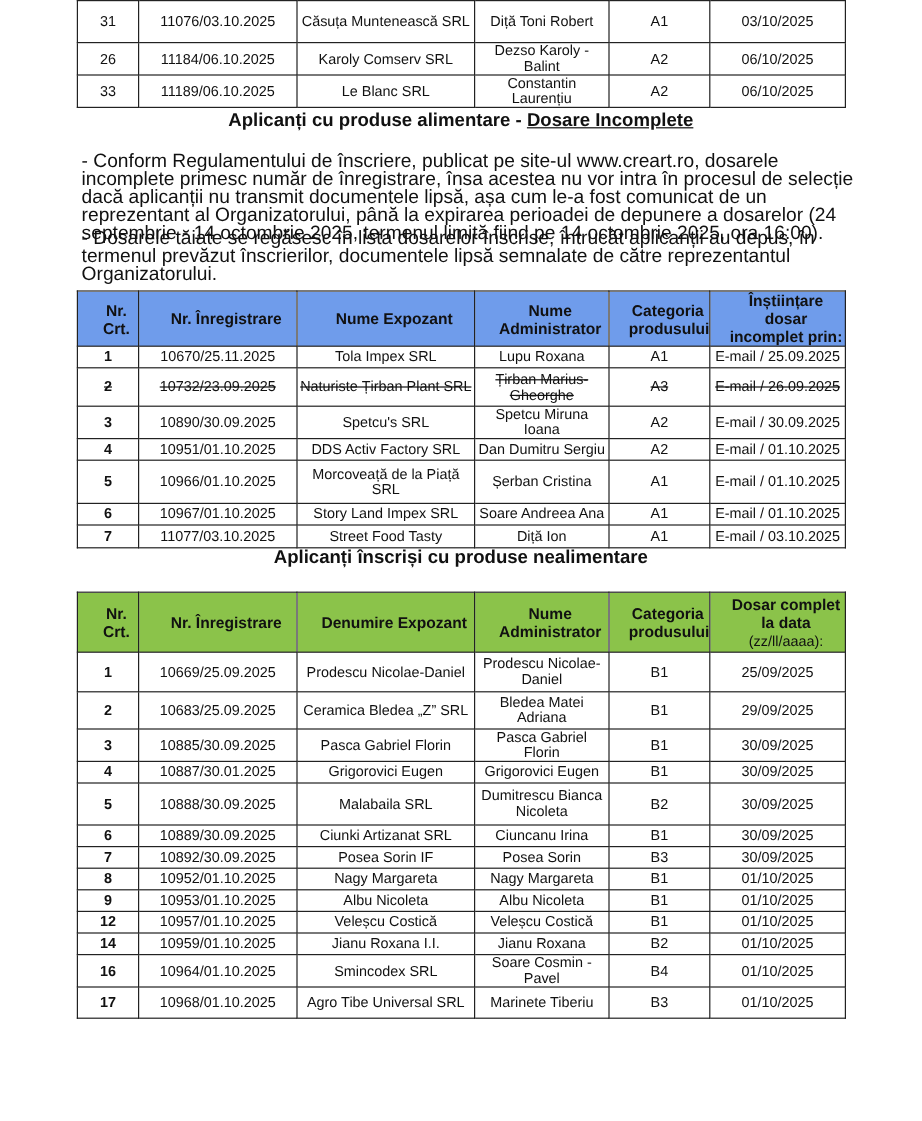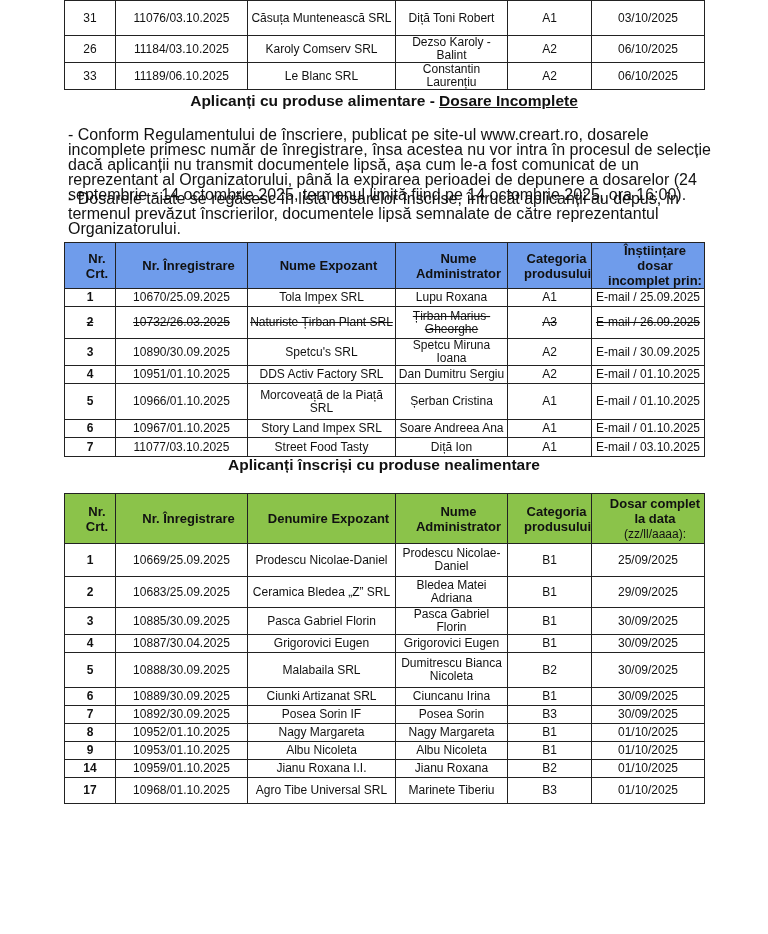--- a/index.html
+++ b/index.html
@@ -39,21 +39,21 @@
       <tr style="height: 35px;">
         <td>31</td>
         <td>11076/03.10.2025</td>
         <td>Căsuța Muntenească SRL</td>
         <td>Diță Toni Robert</td>
         <td>A1</td>
         <td>03/10/2025</td>
       </tr>
       <tr style="height: 18px;">
         <td>26</td>
-        <td>11184/03.10.2025</td>
+        <td>11184/06.10.2025</td>
         <td>Karoly Comserv SRL</td>
         <td>Dezso Karoly - Balint</td>
         <td>A2</td>
         <td>06/10/2025</td>
       </tr>
       <tr style="height: 19px;">
         <td>33</td>
         <td>11189/06.10.2025</td>
         <td>Le Blanc SRL</td>
         <td>Constantin Laurențiu</td>
@@ -84,29 +84,29 @@
       <th>Nr. Înregistrare</th>
       <th>Nume Expozant</th>
       <th>Nume Administrator</th>
       <th>Categoria produsului</th>
       <th>Înștiințare dosar incomplet prin:</th>
     </tr>
   </thead>
   <tbody id="blue-body">
       <tr style="height: 18px;">
         <td class="bold-nr">1</td>
-        <td>10670/25.09.2025</td>
+        <td>10670/25.11.2025</td>
         <td>Tola Impex SRL</td>
         <td>Lupu Roxana</td>
         <td>A1</td>
         <td>E-mail / 25.09.2025</td>
       </tr>
       <tr class="strike" style="height: 32px;">
         <td class="bold-nr">2</td>
-        <td>10732/26.03.2025</td>
+        <td>10732/23.09.2025</td>
         <td>Naturiste Țirban Plant SRL</td>
         <td>Țirban Marius-Gheorghe</td>
         <td>A3</td>
         <td>E-mail / 26.09.2025</td>
       </tr>
       <tr style="height: 18px;">
         <td class="bold-nr">3</td>
         <td>10890/30.09.2025</td>
         <td>Spetcu's SRL</td>
         <td>Spetcu Miruna Ioana</td>
@@ -192,21 +192,21 @@
       <tr style="height: 18px;">
         <td class="bold-nr">3</td>
         <td>10885/30.09.2025</td>
         <td>Pasca Gabriel Florin</td>
         <td>Pasca Gabriel Florin</td>
         <td>B1</td>
         <td>30/09/2025</td>
       </tr>
       <tr style="height: 18px;">
         <td class="bold-nr">4</td>
-        <td>10887/30.04.2025</td>
+        <td>10887/30.01.2025</td>
         <td>Grigorovici Eugen</td>
         <td>Grigorovici Eugen</td>
         <td>B1</td>
         <td>30/09/2025</td>
       </tr>
       <tr style="height: 35px;">
         <td class="bold-nr">5</td>
         <td>10888/30.09.2025</td>
         <td>Malabaila SRL</td>
         <td>Dumitrescu Bianca Nicoleta</td>
@@ -239,25 +239,41 @@
       </tr>
       <tr style="height: 18px;">
         <td class="bold-nr">9</td>
         <td>10953/01.10.2025</td>
         <td>Albu Nicoleta</td>
         <td>Albu Nicoleta</td>
         <td>B1</td>
         <td>01/10/2025</td>
       </tr>
       <tr style="height: 18px;">
+        <td class="bold-nr">12</td>
+        <td>10957/01.10.2025</td>
+        <td>Veleșcu Costică</td>
+        <td>Veleșcu Costică</td>
+        <td>B1</td>
+        <td>01/10/2025</td>
+      </tr>
+      <tr style="height: 18px;">
         <td class="bold-nr">14</td>
         <td>10959/01.10.2025</td>
         <td>Jianu Roxana I.I.</td>
         <td>Jianu Roxana</td>
         <td>B2</td>
+        <td>01/10/2025</td>
+      </tr>
+      <tr style="height: 18px;">
+        <td class="bold-nr">16</td>
+        <td>10964/01.10.2025</td>
+        <td>Smincodex SRL</td>
+        <td>Soare Cosmin - Pavel</td>
+        <td>B4</td>
         <td>01/10/2025</td>
       </tr>
       <tr style="height: 26px;">
         <td class="bold-nr">17</td>
         <td>10968/01.10.2025</td>
         <td>Agro Tibe Universal SRL</td>
         <td>Marinete Tiberiu</td>
         <td>B3</td>
         <td>01/10/2025</td>
       </tr>

